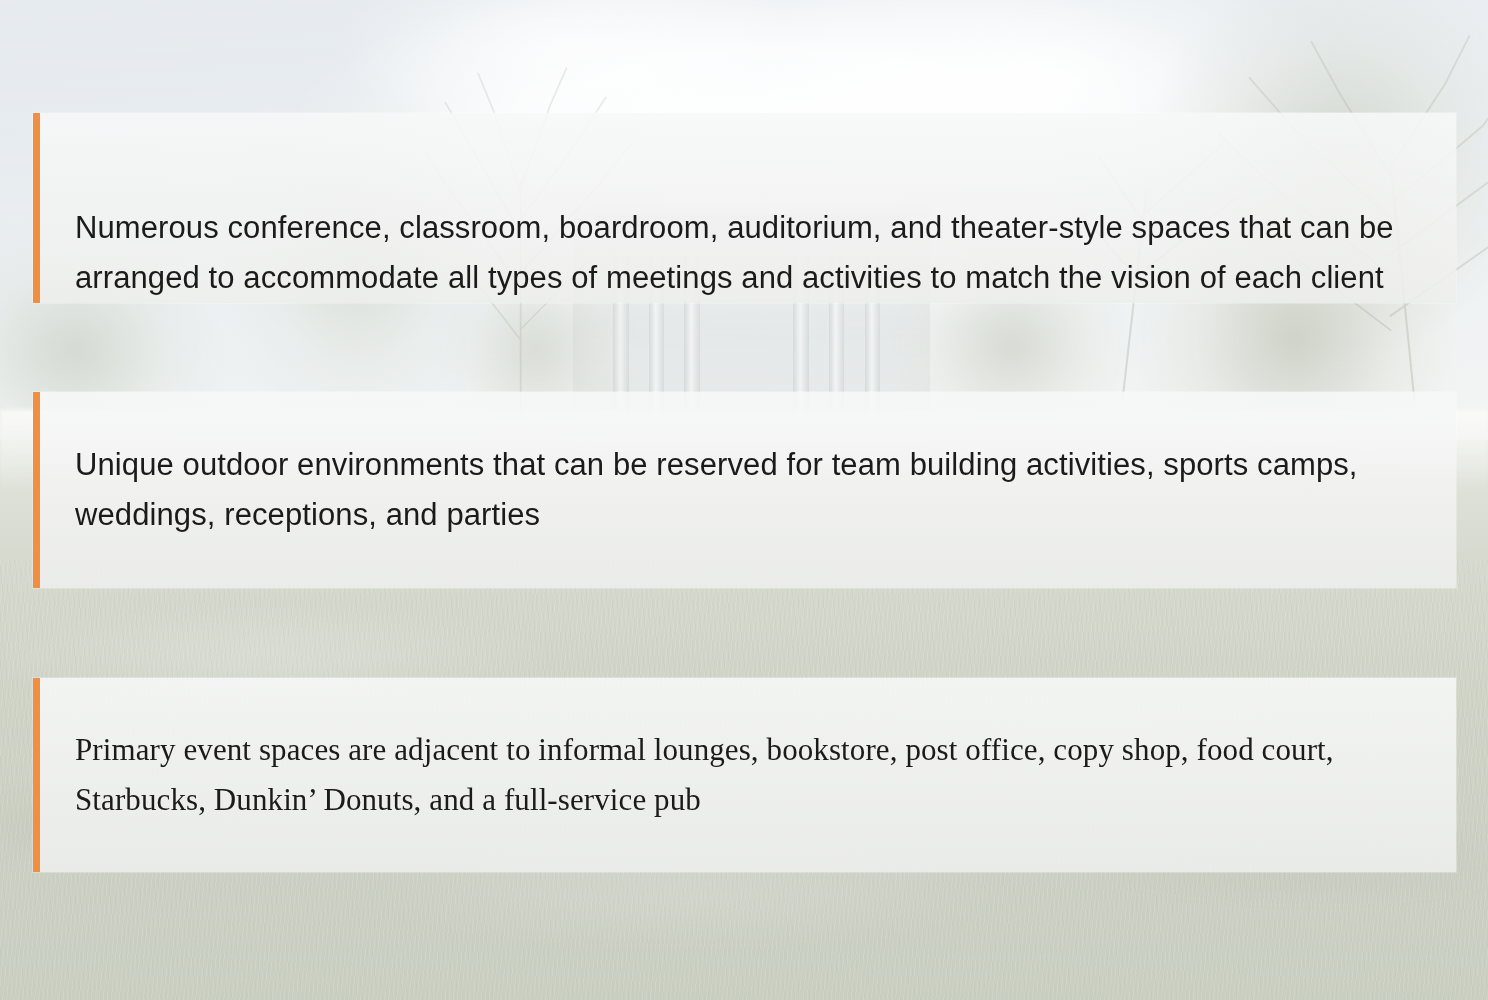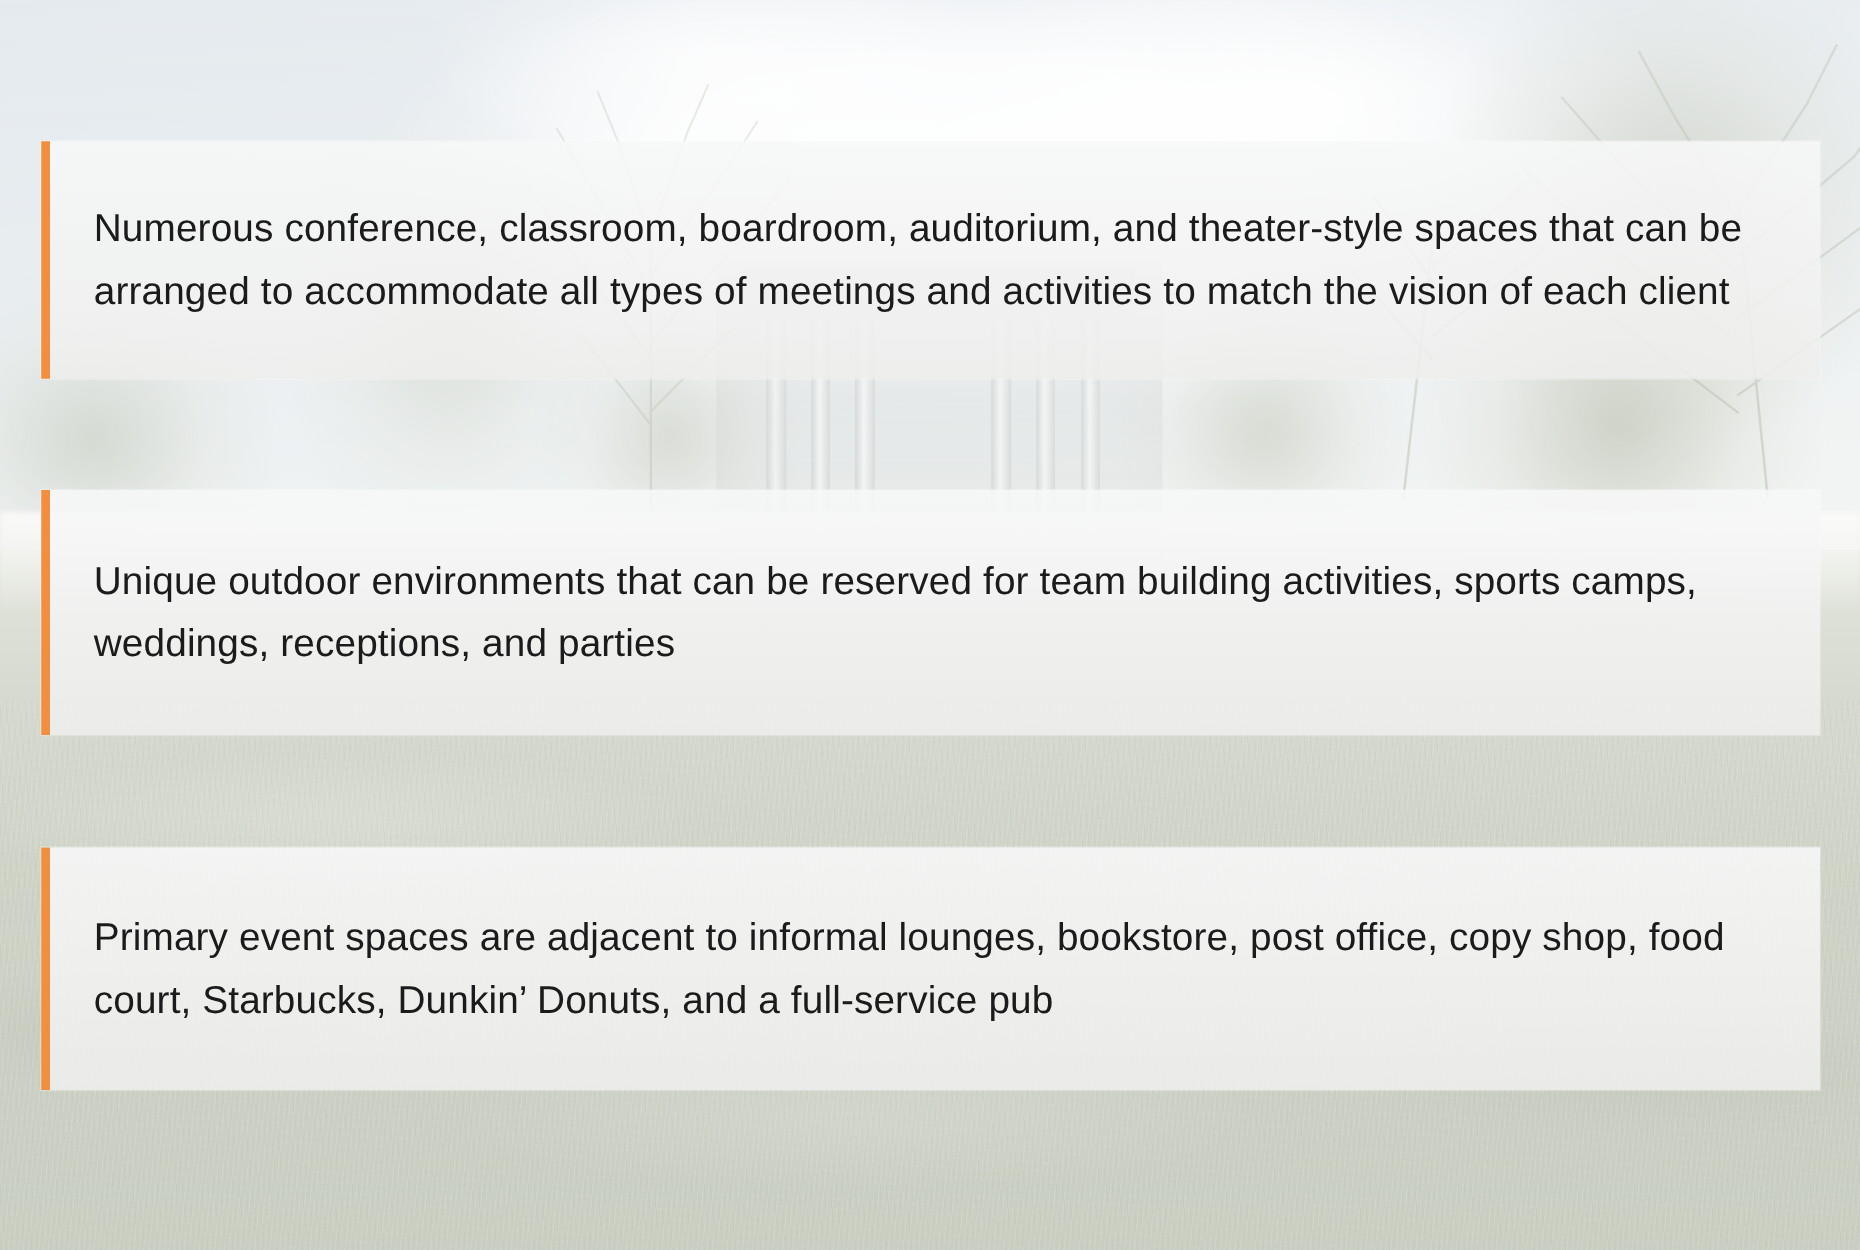--- a/index.html
+++ b/index.html
@@ -138,29 +138,29 @@
   .card-text {
     margin: 0;
     color: #1b1b1b;
     font-size: 31px;
     line-height: 1.62;
     letter-spacing: 0.1px;
     font-weight: 400;
   }
 
   #card-1 { left: 33px; top: 113px; width: 1423px; height: 190px; }
-  #card-1 .card-body { padding: 0 0 0 35px; }
+  #card-1 .card-body { padding: 0 0 0 35px; justify-content: flex-end; }
   #card-1 .card-text { padding-right: 16px; }
 
   #card-2 { left: 33px; top: 392px; width: 1423px; height: 196px; }
   #card-2 .card-body { padding: 0 0 0 35px; }
   #card-2 .card-text { padding-right: 28px; }
 
   #card-3 { left: 33px; top: 678px; width: 1423px; height: 194px; }
-  #card-3 .card-body { padding: 0 16px 0 35px; }
+  #card-3 .card-body { padding: 0 16px 0 35px; font-family: Liberation Serif, serif; }
   #card-3 .card-text { padding-right: 16px; }
 </style>
 </head>
 <body>
 
 <div id="slide">
 
   <div class="bg-layer bg-sky"></div>
   <div class="bg-layer bg-ground"></div>
 

